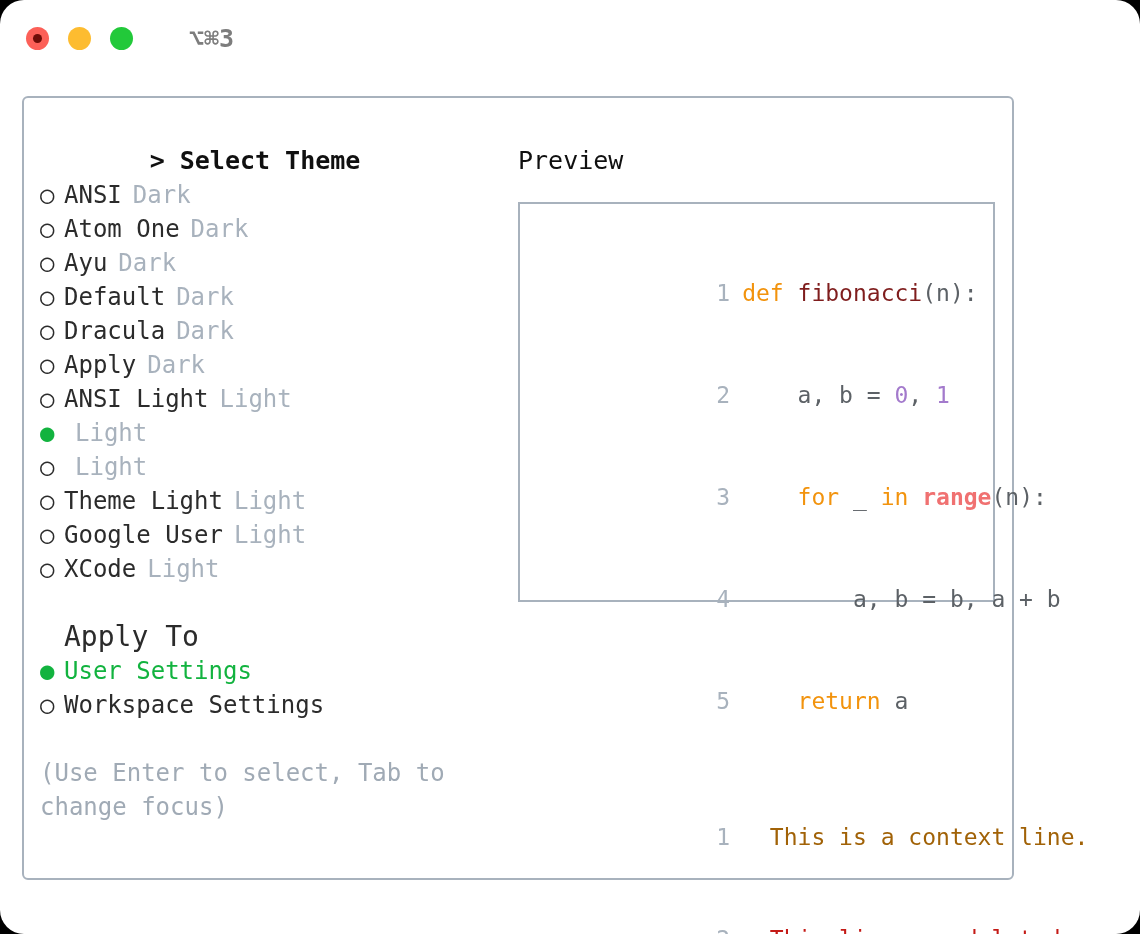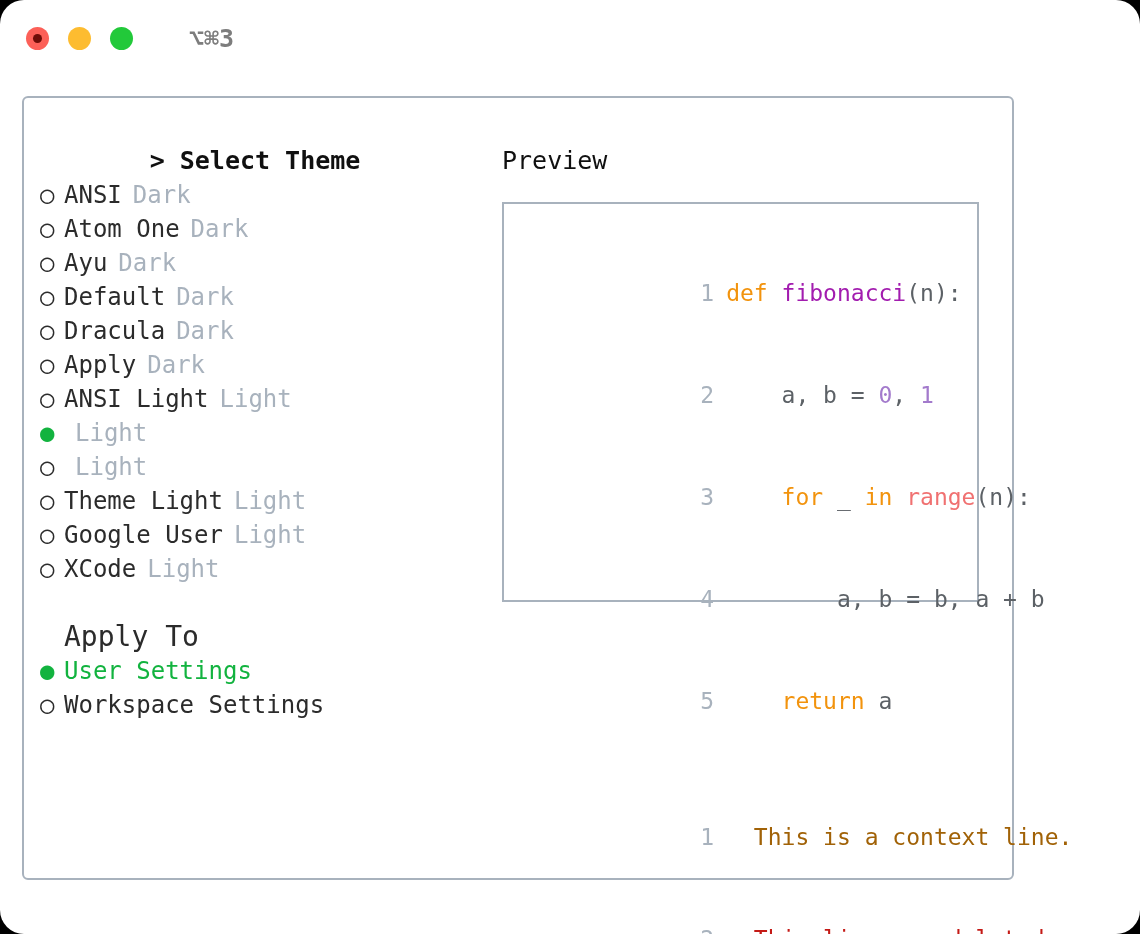--- a/index.html
+++ b/index.html
@@ -140,21 +140,21 @@
     margin-top: 34px;
     font-size: 24px;
     line-height: 34px;
     color: #a0aab5;
     width: 410px;
   }
 
   
   .right-col {
     position: absolute;
-    left: 478px;
+    left: 494px;
     top: 46px;
     width: 490px;
   }
   .preview-title {
     font-size: 25px;
     color: #101010;
     line-height: 34px;
   }
   .preview-box {
     margin-top: 24px;
@@ -172,23 +172,23 @@
     white-space: pre;
   }
   .ln {
     color: #a8b2bd;
     display: inline-block;
     width: 26px;
     text-align: right;
     margin-right: 12px;
   }
   .tok-kw   { color: #f2930d; }
-  .tok-fn   { color: #a21caf; }
+  .tok-fn   { color: #7f1d1d; }
   .tok-num  { color: #a37acc; }
-  .tok-call { color: #f07171; }
+  .tok-call { color: #f07171; font-weight: bold; }
   .tok-plain{ color: #5c6166; }
   .tok-ctx  { color: #a16207; }
   .tok-del  { color: #c41a16; }
 
   .code-gap { height: 34px; }
 </style>
 </head>
 <body>
 
 <div class="window">
@@ -291,20 +291,21 @@
           <div class="opt-row selected">
             <span class="opt-marker">●</span>
             <span class="opt-label">User Settings</span>
           </div>
           <div class="opt-row">
             <span class="opt-marker">○</span>
             <span class="opt-label">Workspace Settings</span>
           </div>
         </div>
 
+        <div class="hint">(Use Enter to select, Tab to change focus)</div>
 
       </div>
 
       <div class="right-col">
         <div class="preview-title">Preview</div>
 
         <div class="preview-box">
 
           <div class="code-line">
             <span class="ln">1</span><span class="tok-kw">def </span><span class="tok-fn">fibonacci</span><span class="tok-plain">(n):</span>

